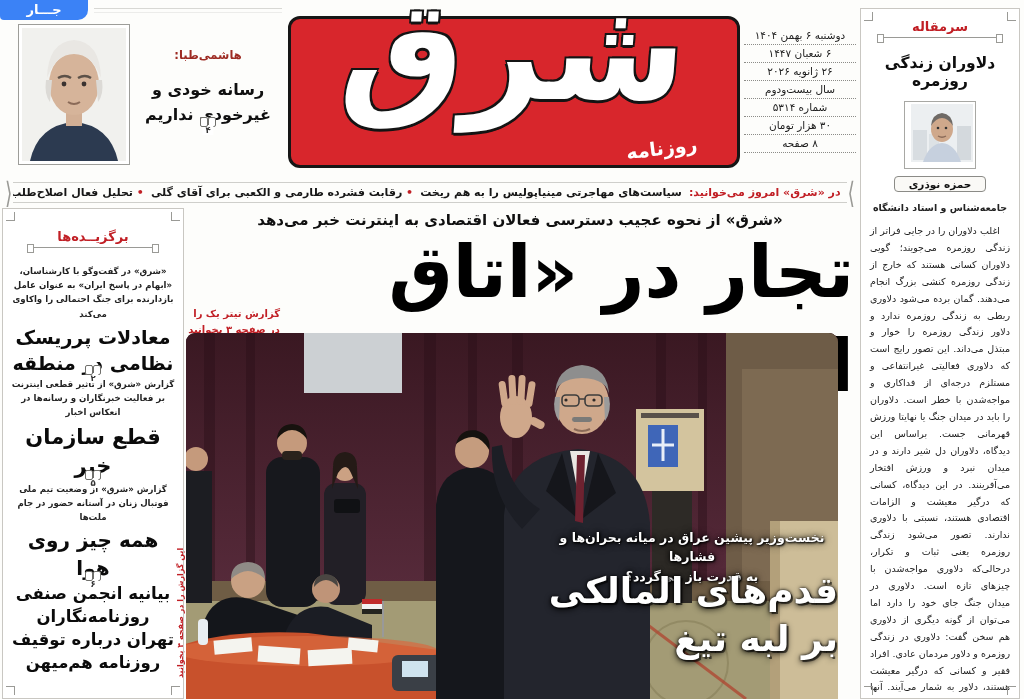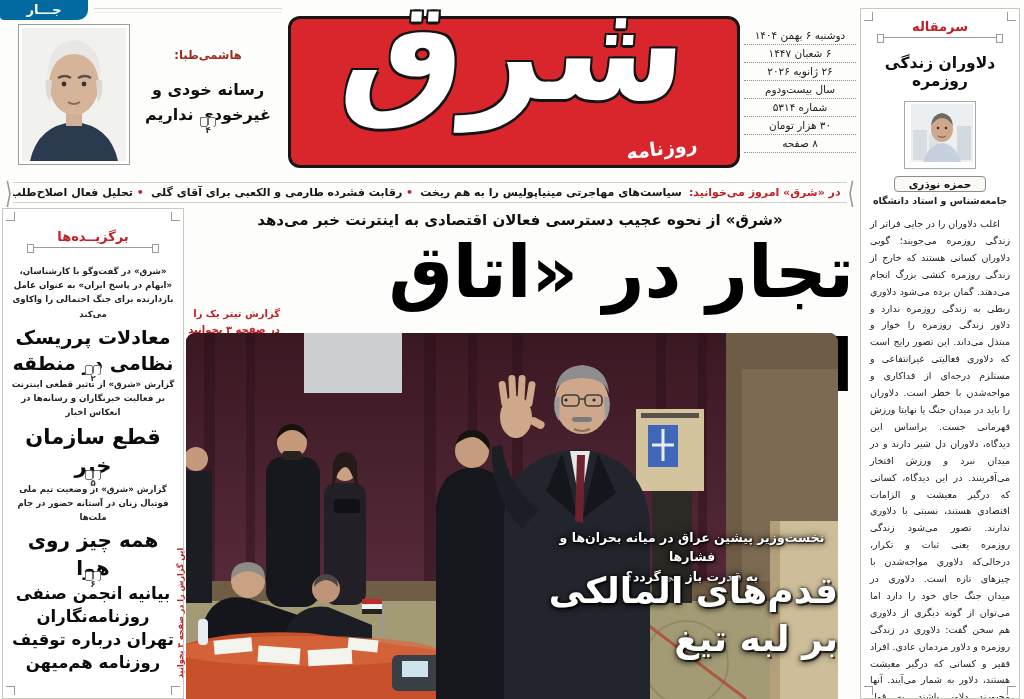--- a/index.html
+++ b/index.html
@@ -17,21 +17,21 @@
   .hline{position:relative;height:7px;margin:3px auto 9px;border-top:1px solid #9a9a96}
   .hline::before,.hline::after{content:"";position:absolute;top:-4px;width:5px;height:7px;border:1px solid #9a9a96;background:#fff}
   .hline::before{right:-1px}.hline::after{left:-1px}
   .pmark{position:relative;width:48px;height:14px;margin:4px auto 9px}
   .pmark::before{content:"";position:absolute;left:6px;right:6px;bottom:4px;border-top:1px solid #6f6f6b}
   .pmark .cap{position:absolute;bottom:1px;width:6px;height:8px;border:1px solid #6f6f6b;background:#fff;border-radius:2px}
   .pmark .cap.l{left:0}.pmark .cap.r{right:0}
   .pmark b{position:absolute;left:50%;transform:translateX(-50%);top:-3px;background:#fff;padding:0 3px;font-size:8.5px;font-weight:bold;color:#333}
 
   
-  #banner{left:0;top:0;width:88px;height:20px;background:#0369a1;border-radius:0 0 10px 4px;
+  #banner{left:0;top:0;width:88px;height:20px;background:#3b82f6;border-radius:0 0 10px 4px;
           color:#fff;font-weight:bold;font-size:13px;line-height:19px;text-align:center}
   #banner-line{left:94px;top:8px;width:188px;height:3px;border-top:1px solid #d8d8d4;border-bottom:1px solid #ececea}
 
   
   #hashemi-photo{left:18px;top:24px;width:112px;height:141px;border:1px solid #9d9d99;background:#fff;padding:3px;box-sizing:border-box}
   #hashemi-text{left:132px;top:48px;width:152px;text-align:center}
   #hashemi-text .speaker{font-size:11.5px;font-weight:bold;color:#9d2a22;margin-bottom:16px}
   #hashemi-text .htitle{font-size:16px;font-weight:bold;color:#101010;line-height:1.55}
   #hashemi-text .pmark{margin-top:16px}
 
@@ -47,21 +47,21 @@
   #dateline .row{font-size:10.5px;color:#1c1c1c;text-align:center;padding:2px 0 3px;border-bottom:1px dotted #8c8c88}
 
   
   #editorial{left:860px;top:8px;width:160px;height:691px;padding:10px 9px;overflow:hidden}
   .colhead{color:#c11f25;font-weight:bold;font-size:13px;text-align:center;letter-spacing:3px}
   #editorial .hline{width:124px}
   #editorial .ed-title{font-size:15.5px;font-weight:bold;text-align:center;color:#0e0e0e;margin-top:6px}
   #editorial .ed-photo{width:66px;height:62px;margin:11px auto 0;border:1px solid #a8a8a4;padding:2px;box-sizing:content-box}
   #editorial .ed-author{display:table;margin:7px auto 0;border:1px solid #8b8b87;border-radius:4px;background:#faf9f6;
       padding:1px 14px;font-size:10.5px;font-weight:bold;color:#111}
-  #editorial .ed-role{font-size:9.5px;text-align:center;margin-top:3px;color:#222;font-weight:bold}
+  #editorial .ed-role{font-size:9.5px;text-align:center;margin-top:10px;color:#222;font-weight:bold}
   #editorial .ed-body{margin-top:10px;font-size:9.5px;line-height:1.78;text-align:justify;color:#1b1b1b;text-indent:10px}
 
   
   #strip{left:4px;top:181px;width:852px;height:23px;display:flex;align-items:center}
   #strip .angle{color:#9a9a96;font-size:19px;line-height:1;transform:scaleY(1.55);flex:0 0 auto;padding:0 1px}
   #strip .strip-body{flex:1;border-top:1px solid #cfcfcb;border-bottom:1px solid #cfcfcb;padding:3px 6px;
       display:flex;gap:7px;align-items:center;white-space:nowrap;overflow:hidden;font-size:11px}
   #strip .strip-lead{color:#c11f25;font-weight:bold}
   #strip .strip-item{font-weight:bold;color:#161616}
   #strip .strip-item:not(.first)::before{content:"• ";color:#c11f25}

